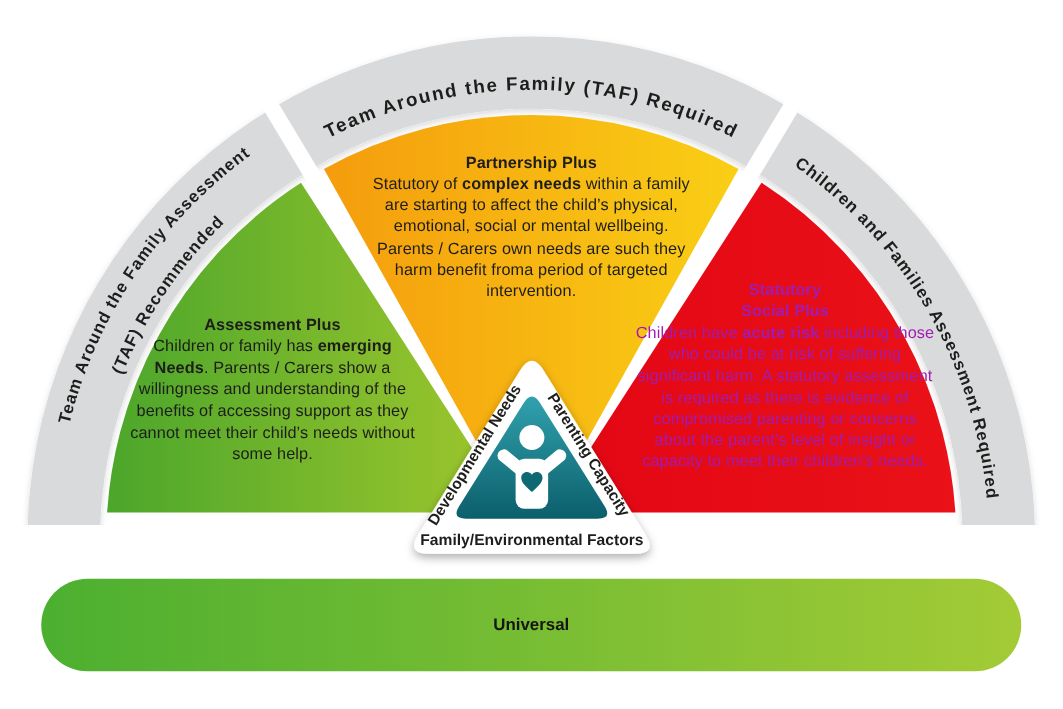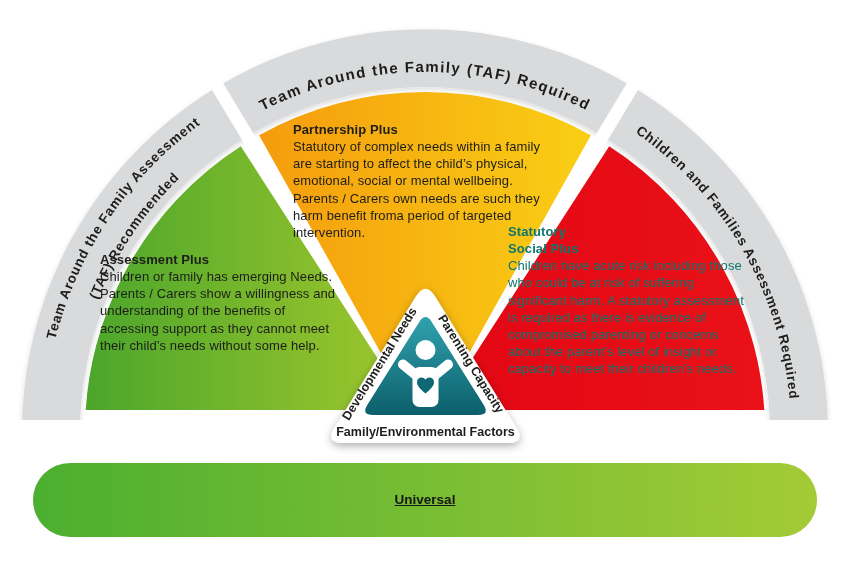--- a/index.html
+++ b/index.html
@@ -2,31 +2,31 @@
 <html><head>
 <meta charset="utf-8">
 <style>
   html,body{margin:0;padding:0;background:#ffffff;}
   .stage{
     position:relative;width:850px;height:567px;background:#ffffff;overflow:hidden;
     font-family:"Liberation Sans",sans-serif;color:#1d1d1b;
   }
   .stage svg{position:absolute;left:0;top:0;}
   .wedge-text{
-    position:absolute;font-size:13px;line-height:1.32;color:#1d1d1b;
+    position:absolute;text-align:center;font-size:13px;line-height:1.32;color:#1d1d1b;
     letter-spacing:.1px;
   }
   .wedge-title{font-weight:bold;}
-  .wedge-text b{font-weight:normal;}
-  .wedge-text.statutory{color:#0f766e;}
+  .wedge-text b{font-weight:bold;}
+  .wedge-text.statutory{color:#a21caf;}
   .universal-bar{
     position:absolute;left:33px;top:463px;width:784px;height:74px;border-radius:37px;
     background:linear-gradient(90deg,#4caf30,#a3cb36);
     display:flex;flex-direction:column;justify-content:center;align-items:center;
-    text-align:center;color:#161613;text-decoration:underline;
+    text-align:center;color:#161613;
   }
   .bar-title{font-size:13.5px;font-weight:bold;line-height:1.3;}
   .bar-body{font-size:13px;line-height:1.3;}
   text{font-family:"Liberation Sans",sans-serif;}
 </style>
 </head>
 <body>
 
 <div class="stage">
 

